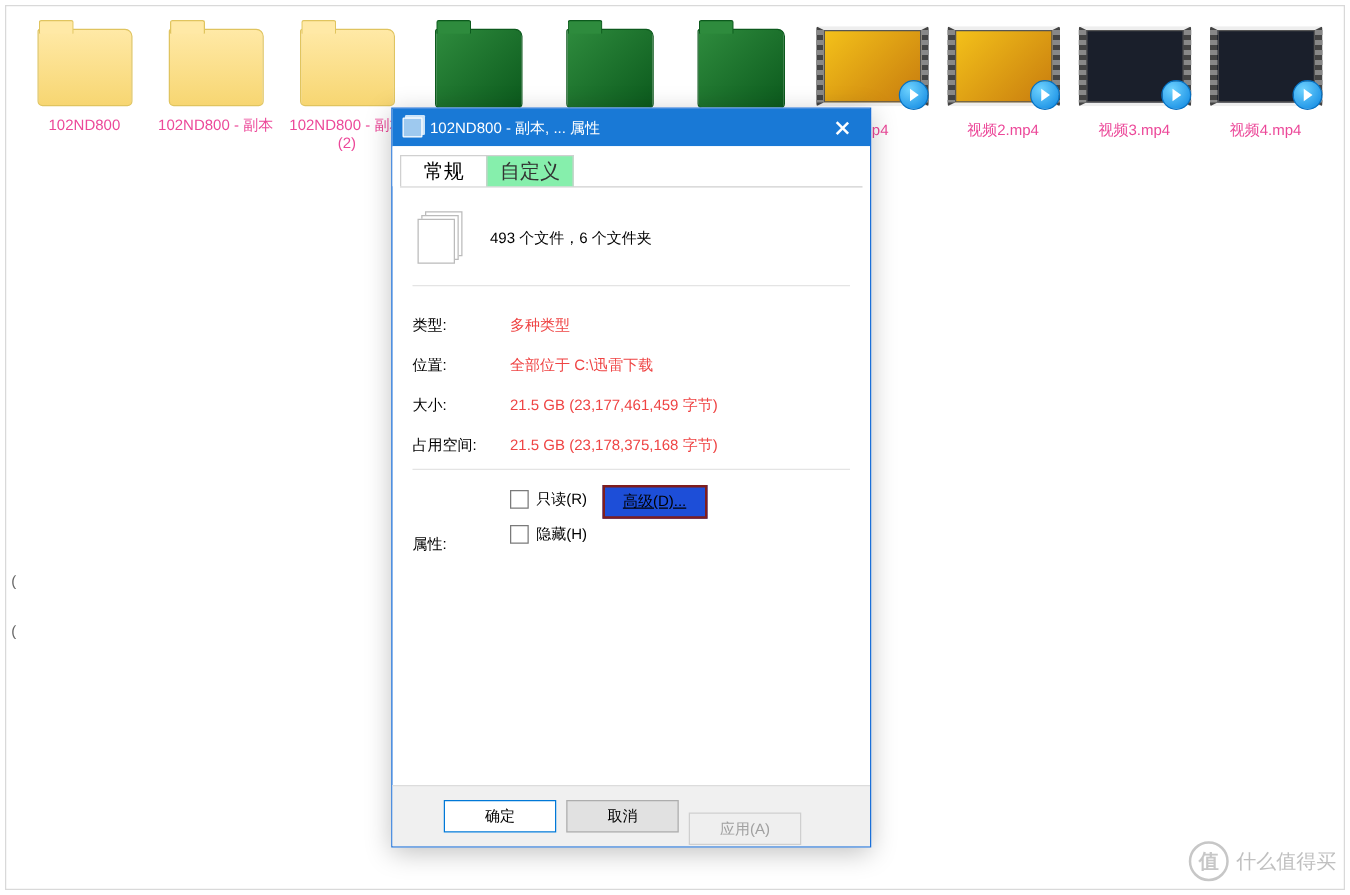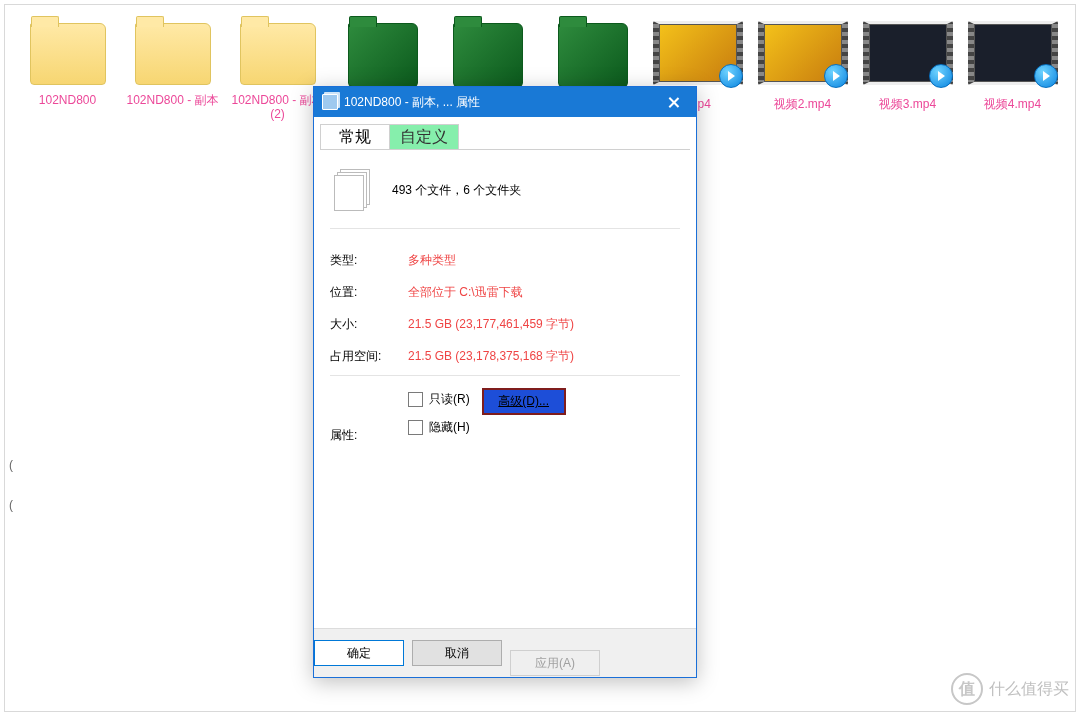--- a/index.html
+++ b/index.html
@@ -43,21 +43,21 @@
   .row{display:flex;align-items:flex-end;min-height:28px;font-size:12px;margin-bottom:4px;}
   .row .k{width:78px;color:#000;}
   .row .v{flex:1;color:#ef4444;}
   .attr-row{display:flex;align-items:flex-end;margin-top:2px;}
   .attr-row .k{width:78px;padding-top:2px;}
   .attr-col{flex:1;}
   .chk{display:flex;align-items:center;height:22px;margin-bottom:6px;cursor:pointer;}
   .chk .box{width:13px;height:13px;border:1px solid #7a7a7a;margin-right:6px;background:#fff;}
   .adv-btn{width:80px;height:23px;border:2px solid #7f1d1d;background:#1d4ed8;font-size:12px;cursor:pointer;display:flex;align-items:center;justify-content:center;text-decoration:underline;}
   .attr-right{display:flex;align-items:flex-start;}
-  .btn-bar{position:absolute;left:0;right:0;bottom:0;height:48px;background:#f0f0f0;border-top:1px solid #dcdcdc;display:flex;align-items:center;justify-content:flex-start;padding-right:14px;gap:8px;}
+  .btn-bar{position:absolute;left:0;right:0;bottom:0;height:48px;background:#f0f0f0;border-top:1px solid #dcdcdc;display:flex;align-items:center;justify-content:center;padding-right:14px;gap:8px;}
   .btn{min-width:88px;height:24px;border:1px solid #adadad;background:#e1e1e1;font-size:12px;display:flex;align-items:center;justify-content:center;cursor:pointer;}
   .btn.primary{border:1px solid #0078d7;background:#fff;}
   .btn.disabled{color:#a0a0a0;cursor:default;border-color:#cfcfcf;background:#efefef;margin-top:20px;}
   
   .watermark{position:absolute;right:6px;bottom:6px;color:#c0c0c0;font-size:16px;display:flex;align-items:center;gap:6px;letter-spacing:0px;}
   .wm-badge{width:28px;height:28px;border-radius:50%;border:2px solid #c7c7c7;color:#c7c7c7;display:flex;align-items:center;justify-content:center;font-weight:bold;font-size:16px;}
   .left-frag{position:absolute;left:4px;top:450px;color:#666;font-size:12px;line-height:20px;}
 </style>
 </head>
 <body>

